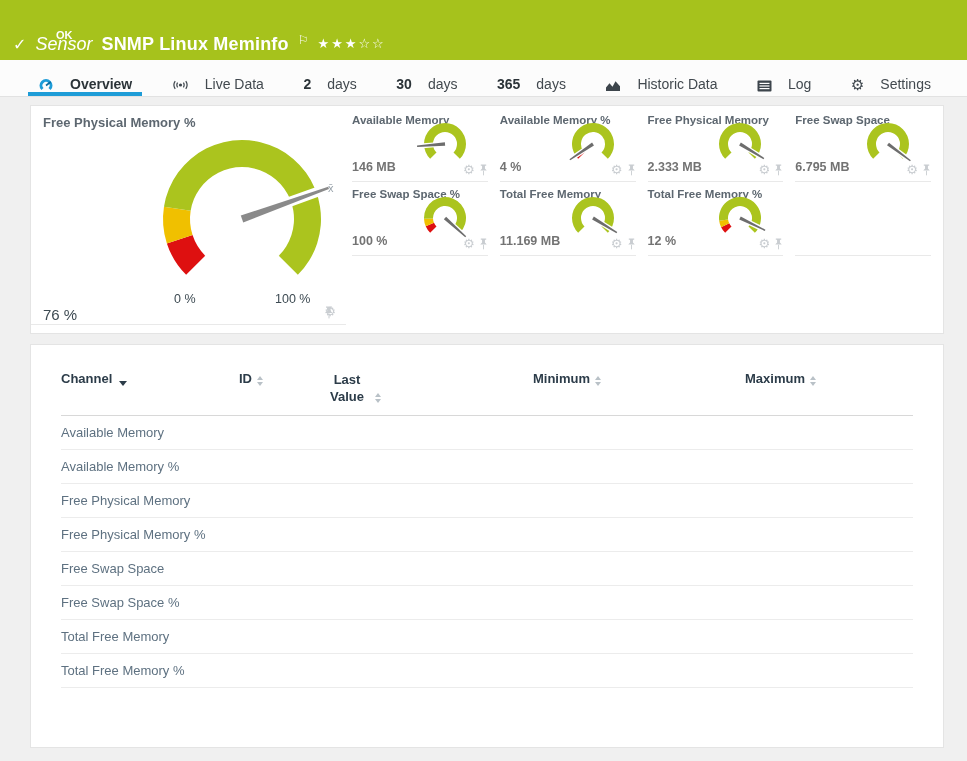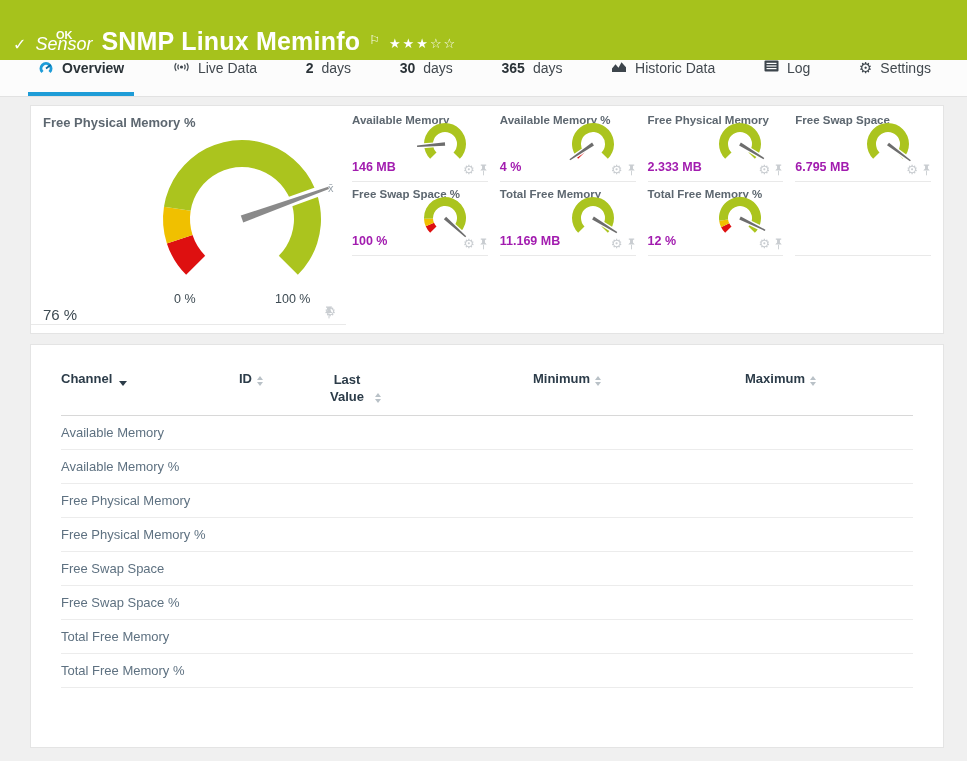--- a/index.html
+++ b/index.html
@@ -7,28 +7,28 @@
     width:967px;height:761px;overflow:hidden;
     background:#f0f0f0;
     font-family:"Liberation Sans","DejaVu Sans",sans-serif;
     -webkit-font-smoothing:antialiased;
   }
   
   .topbar{height:60px;background:#a6c21c;color:#fff;position:relative;}
   .tb-row{display:flex;align-items:baseline;gap:9px;padding:10px 0 0 13px;}
   .tb-check{font-size:16px;font-weight:bold;}
   .tb-kind{font-style:italic;font-size:18px;margin-top:24px;}
-  .tb-title{font-weight:bold;font-size:25px;letter-spacing:.2px;}
+  .tb-title{font-weight:bold;font-size:18px;letter-spacing:.2px;}
   .tb-flag{font-size:12px;position:relative;top:-6px;}
   .tb-stars{font-size:13px;letter-spacing:2px;position:relative;top:-2px;}
   .tb-status{position:absolute;left:56px;top:29px;font-size:11px;font-weight:bold;}
   
   .tabbar{height:36px;background:#fcfcfc;border-bottom:1px solid #e2e2e2;
     display:flex;justify-content:space-between;align-items:stretch;padding:0 26px 0 28px;}
-  .tab{display:flex;align-items:flex-start;gap:8px;padding:0 10px;cursor:pointer;
+  .tab{display:flex;align-items:flex-end;gap:16px;padding:0 10px;cursor:pointer;
     border-bottom:4px solid transparent;font-size:14px;color:#42494f;}
   .tab.active{border-bottom-color:#1e9cd7;}
   .tab.active .tlabel{color:#2b3338;font-weight:bold;}
   .tnum{font-weight:bold;color:#2b3338;}
   .tnum:empty{display:none;}
   .ticon{display:flex;align-items:center;}
   .gear-glyph{font-size:15px;line-height:15px;color:#3d454c;}
   
   .content{padding:8px 23px 0 30px;}
   .panel{background:#fff;border:1px solid #e4e4e4;}
@@ -44,21 +44,21 @@
   .picons{position:absolute;right:10px;bottom:6px;display:flex;gap:4px;align-items:flex-end;color:#c9cdd1;}
   .p-gear{font-size:13px;line-height:12px;cursor:pointer;}
   .p-pin{cursor:pointer;}
   .p-pin path,.p-pin rect{fill:#c9cdd1;}
   
   .mini-grid{flex:1;display:grid;grid-template-columns:repeat(4,1fr);grid-auto-rows:74px;
     column-gap:12px;padding:2px 12px 0 6px;align-content:start;}
   .mg-cell{position:relative;border-bottom:1px solid #e9e9e9;}
   .mg-title{padding-top:6px;font-size:11.5px;font-weight:bold;color:#5d6770;white-space:nowrap;}
   .mg-cell svg.mini{position:absolute;right:12px;top:10px;}
-  .mg-value{position:absolute;left:0;bottom:7px;font-size:12.5px;font-weight:bold;color:#a21caf;}
+  .mg-value{position:absolute;left:0;bottom:7px;font-size:12.5px;font-weight:bold;color:#737373;}
   .mg-icons{position:absolute;right:0;bottom:5px;display:flex;gap:4px;align-items:flex-end;color:#c9cdd1;}
   
   .table-panel{margin-top:10px;padding:10px 30px 26px;min-height:366px;}
   .tgrid{display:grid;grid-template-columns:150px 52px 118px 220px 215px 1fr;}
   .thead{padding:16px 0 10px;border-bottom:1px solid #d8d8d8;
     font-size:13px;font-weight:bold;color:#2c3c49;align-items:start;}
   .th{display:flex;align-items:flex-end;cursor:pointer;}
   .th.right{justify-content:flex-end;}
   .th-wrap{display:inline-block;width:46px;text-align:center;line-height:17px;}
   .th-last{align-items:flex-end;}

